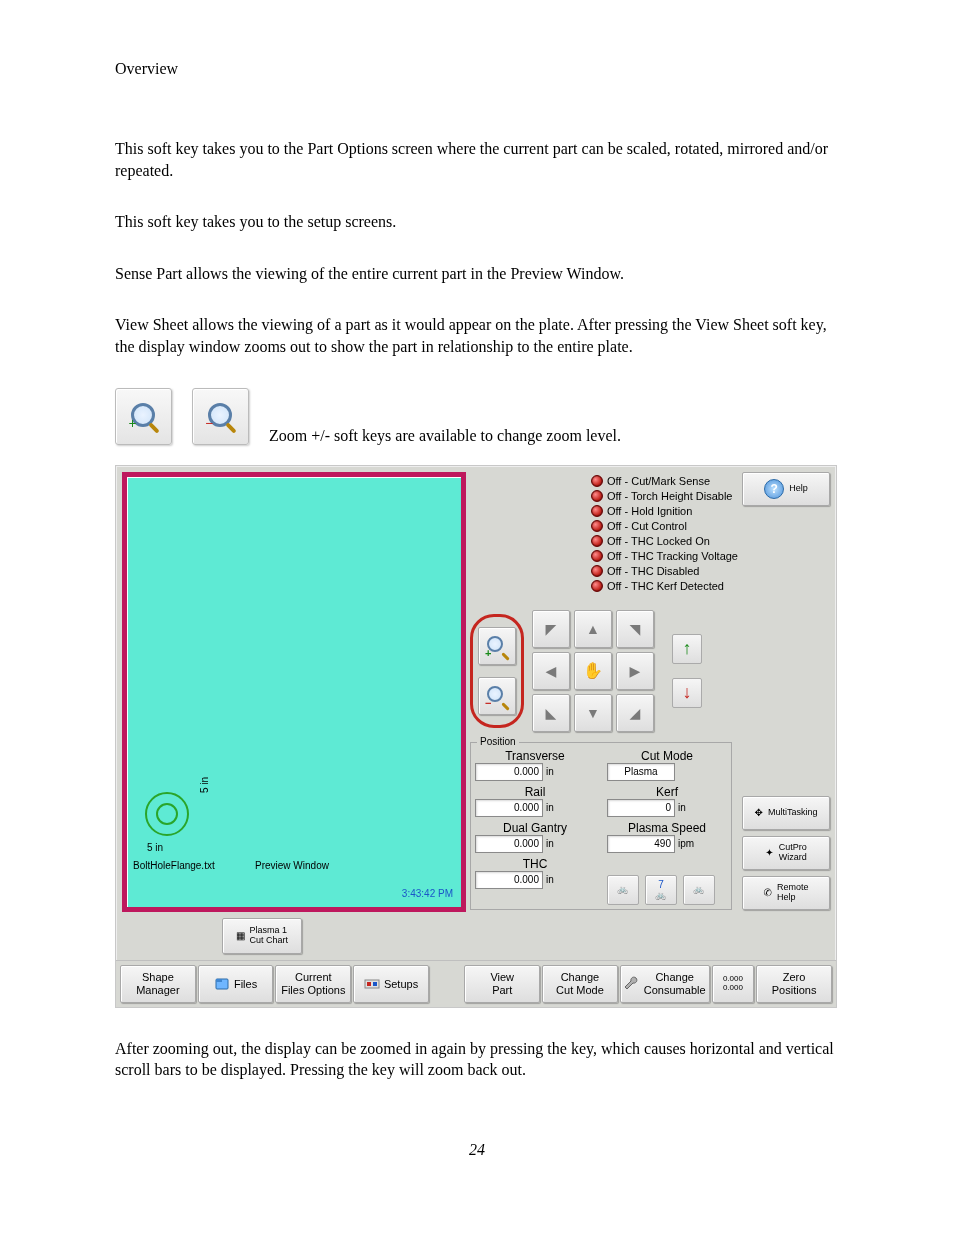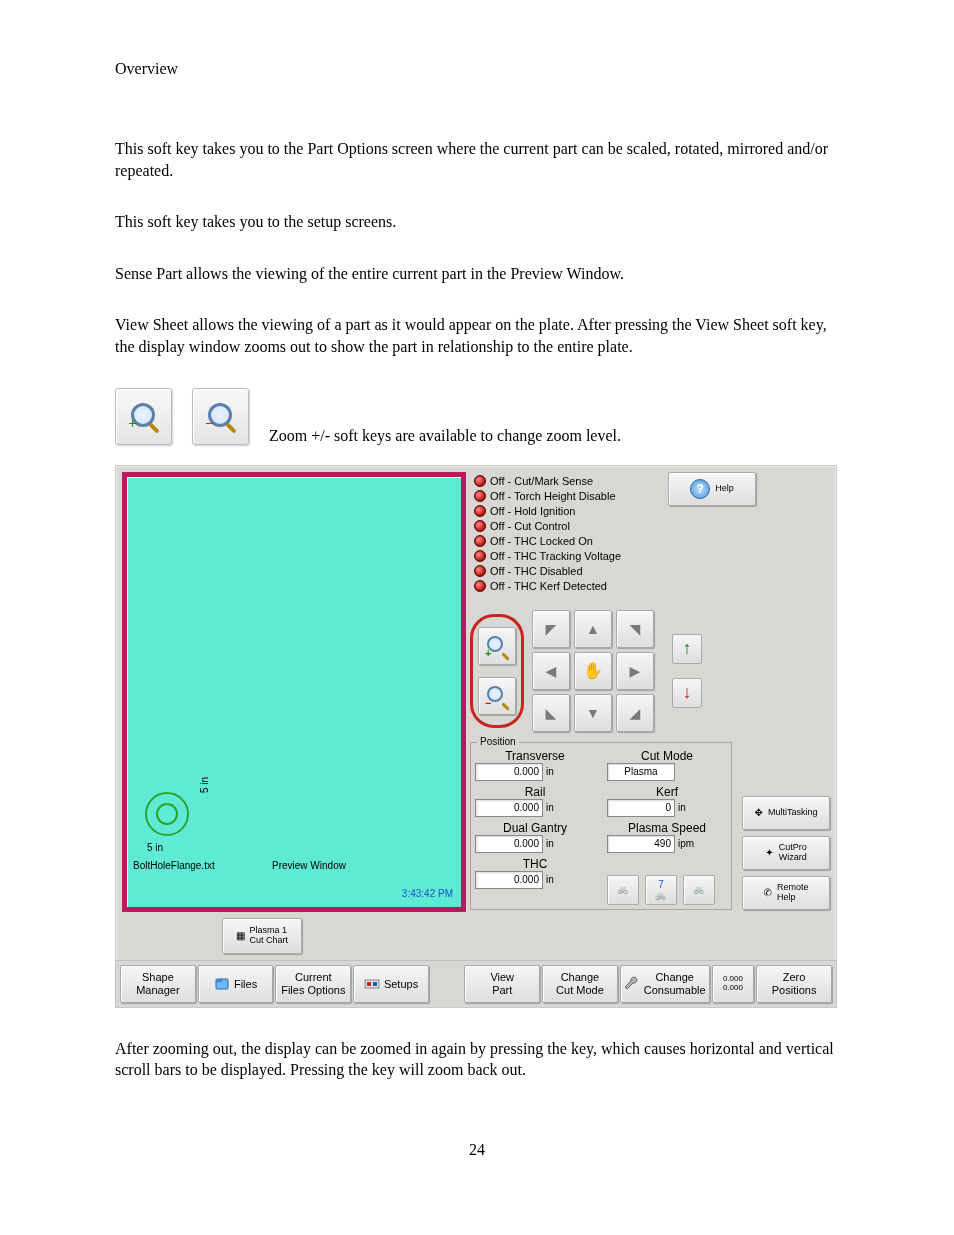--- a/index.html
+++ b/index.html
@@ -68,21 +68,21 @@
     border-radius: 50%;
   }
   .partcircle::before {
     content:""; position:absolute; width:18px; height:18px;
     border:2px solid #2aa52a; border-radius:50%;
     left:9px; top:9px;
   }
   .scale-y { position:absolute; left:72px; top:316px; font-size:10px; transform: rotate(-90deg); transform-origin: left top; }
   .scale-x { position:absolute; left:20px; top:365px; font-size:10px; }
   .filename { position:absolute; left:6px; bottom:36px; font-size:10px; }
-  .pvlabel  { position:absolute; left:145px; bottom:36px; font-size:10px; }
+  .pvlabel  { position:absolute; left:128px; bottom:36px; font-size:10px; }
   .time     { position:absolute; right:8px; bottom:8px; font-size:10px; color:#1a56c8; }
 
   .rightcol { flex:1; padding: 6px 6px 6px 4px; }
   .status-box {
     background: #d7d8d3;
     padding: 2px 4px 4px 4px;
     font-size: 11px;
   }
   .status-row { display:flex; align-items:center; height:15px; }
   .led {
@@ -140,37 +140,37 @@
     box-shadow: inset 1px 1px 2px rgba(0,0,0,.15);
   }
   .field .unit { font-size:10px; }
   .bikes { display:flex; gap:6px; margin-top:4px; }
   .bike { width:30px; height:28px; border:1px solid #aaa; border-radius:2px;
     background:linear-gradient(#f6f6f6,#dedede);
     display:flex; flex-direction:column; align-items:center; justify-content:center;
     font-size:9px; line-height:1; box-shadow: inset 1px 1px 0 #fff; }
   .bike .n { font-size:10px; color:#1a56c8; margin-bottom:1px; }
 
-  .toprow { display:flex; justify-content:flex-start;gap:43px; }
+  .toprow { display:flex; justify-content:flex-end; }
   .right-stack { display:flex; flex-direction:column; align-items:flex-end; gap:6px; }
 
   .shot-mid { padding: 2px 6px 6px 6px; }
   .rowbtn { width:72px; height:34px; gap:4px; padding:0 3px; }
 
   .softbar {
     display:flex; gap:2px;
     padding:4px;
     background:#d7d8d3;
     border-top:1px solid #bfbfbf;
   }
   .softkey { width:86px; height:36px; gap:4px; padding:0 3px; }
   .softkey .lbl { font-size:11px; line-height:1.1; text-align:center; }
   .softkey .ic { width:16px; height:16px; flex-shrink:0; }
 
-  .page-num { text-align:center; margin-top:60px; font-size:16px; }
+  .page-num { text-align:center; margin-top:60px; font-size:16px;font-style:italic; }
 
   .q-icon {
     width:18px; height:18px; border-radius:50%;
     background: radial-gradient(#bfe2ff,#4a90d9);
     border:1px solid #2a6aa8; color:#fff; font-weight:bold;
     display:flex; align-items:center; justify-content:center; font-size:12px;
   }
   svg { display:block; }
 </style>
 </head>

